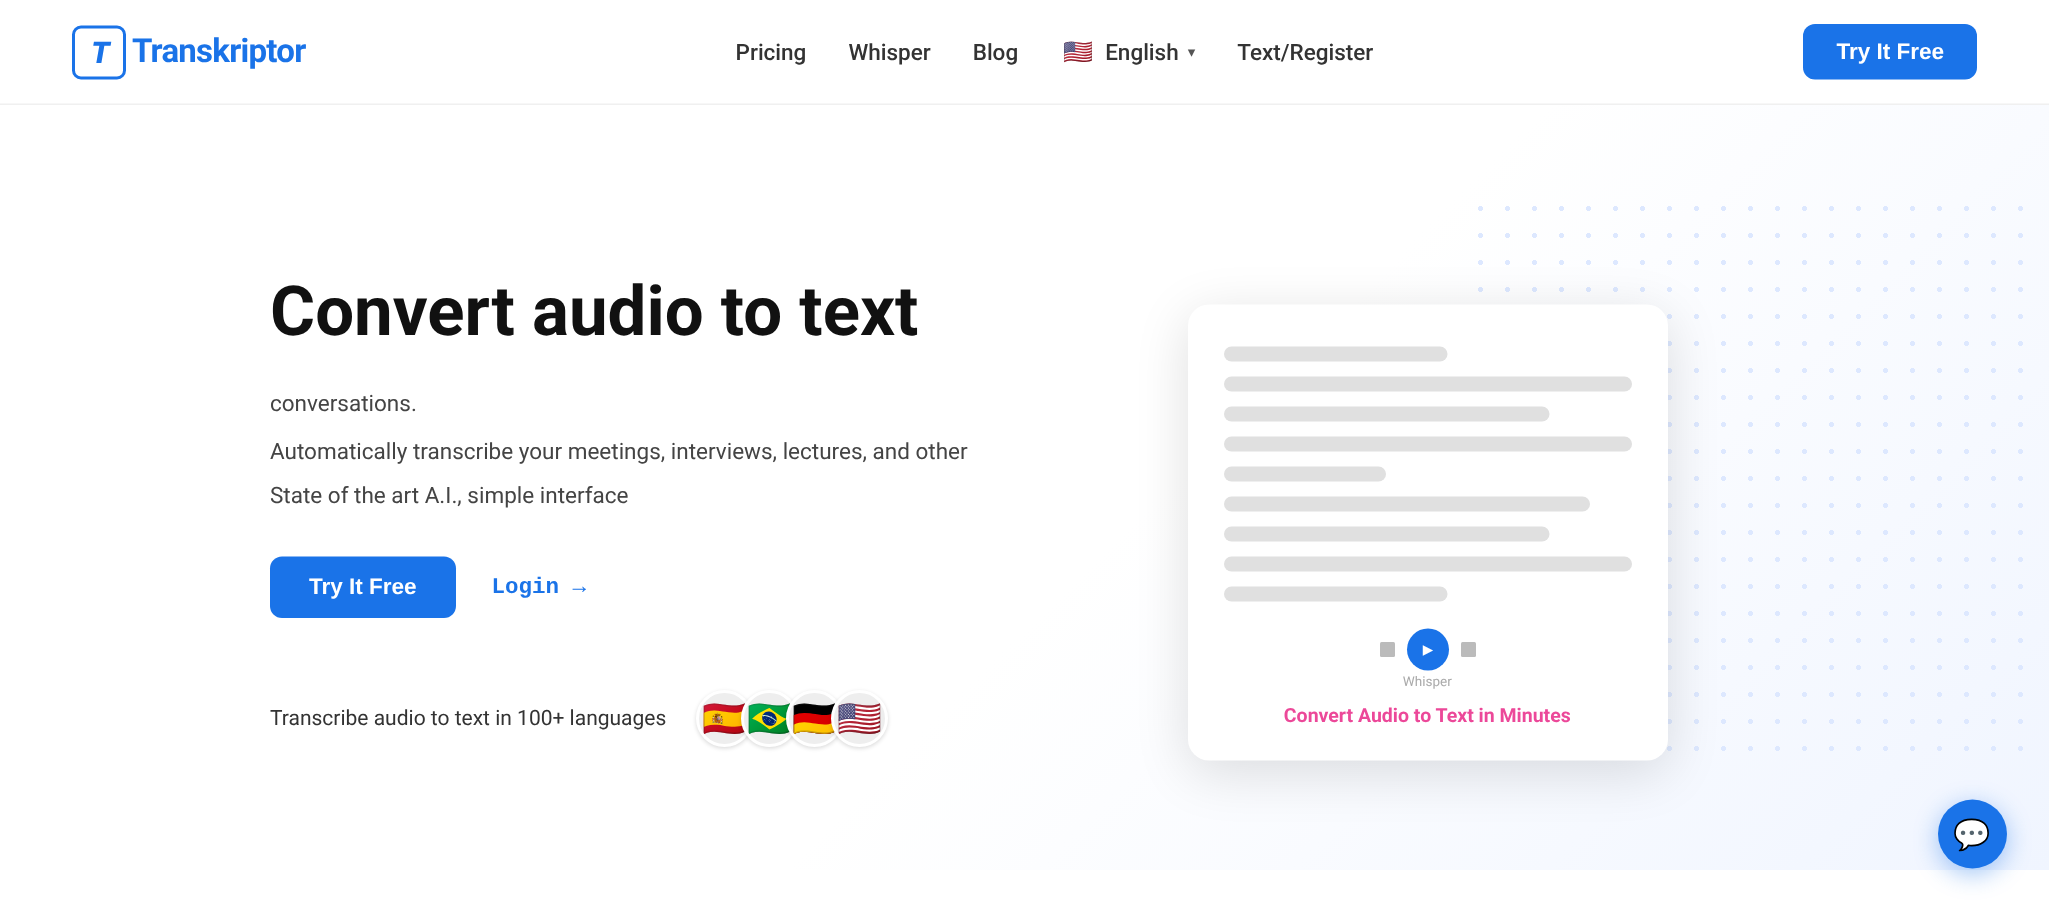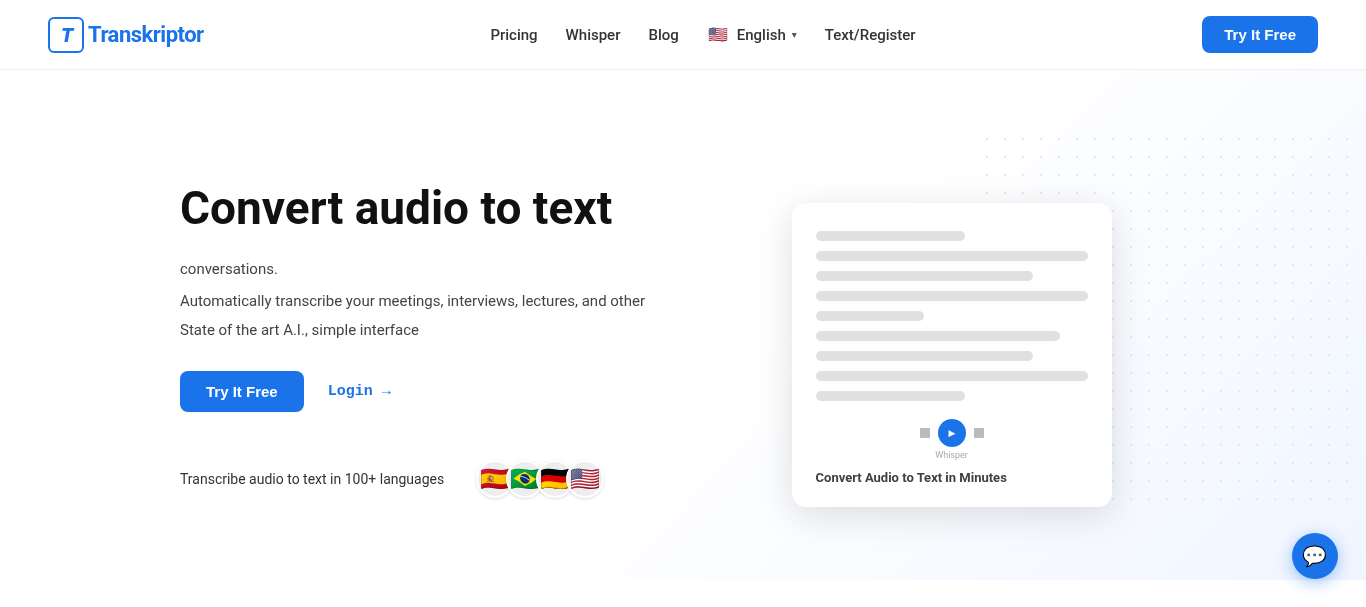--- a/index.html
+++ b/index.html
@@ -158,21 +158,21 @@
       font-weight: 600;
       cursor: pointer;
       display: flex;
       align-items: center;
       gap: 6px;
       font-family: Liberation Mono, monospace;
     }
     .languages-row {
       display: flex;
       align-items: center;
-      gap: 32px;
+      gap: 20px;
     }
     .languages-text {
       font-size: 14px;
       color: #333;
     }
     .flags-stack {
       display: flex;
       align-items: center;
     }
     .flag-item {
@@ -255,24 +255,24 @@
       color: #fff; font-size: 10px;
     }
     .player-center::after { content: '▶'; font-size: 9px; margin-left: 1px; }
     .player-label {
       font-size: 9px;
       color: #aaa;
       text-align: center;
       margin-top: 3px;
     }
     .convert-label {
-      color: #404040;
+      color: #ec4899;
       font-size: 13px;
       font-weight: 700;
-      text-align: left;
+      text-align: center;
       margin-top: 10px;
     }
 
     
     .trusted-section {
       padding: 40px 48px 16px;
       text-align: center;
       background: #fff;
     }
 

